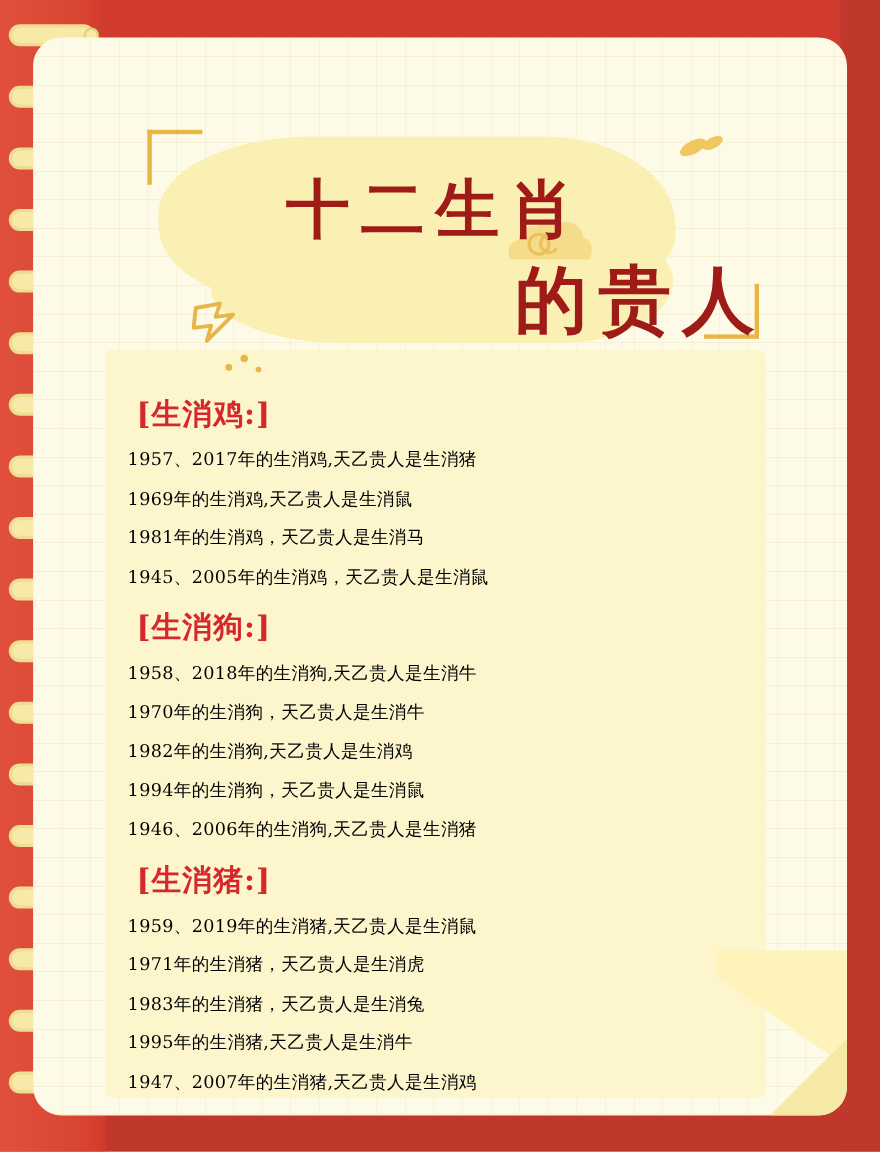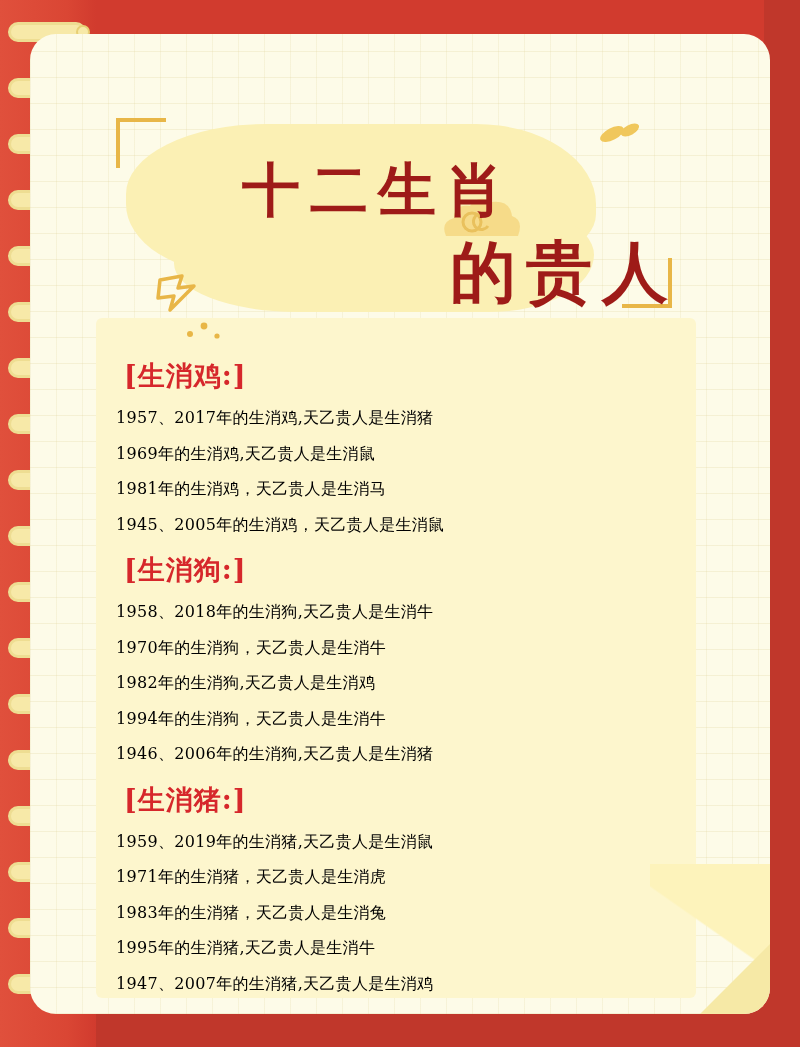--- a/index.html
+++ b/index.html
@@ -109,21 +109,21 @@
     position: absolute;
     right: 0; bottom: 0;
     width: 0; height: 0;
     border-left: 70px solid transparent;
     border-bottom: 70px solid #f6e9a6;
   }
 
   
   .title-wrap {
     position: absolute;
-    left: 48px;
+    left: 66px;
     top: 46px;
     width: 600px;
     height: 230px;
   }
   .title-blob {
     position: absolute;
     left: 48px;
     top: 44px;
     width: 470px;
     height: 150px;
@@ -293,21 +293,21 @@
           <div class="sec-line">1957、2017年的生消鸡,天乙贵人是生消猪</div>
           <div class="sec-line">1969年的生消鸡,天乙贵人是生消鼠</div>
           <div class="sec-line">1981年的生消鸡，天乙贵人是生消马</div>
           <div class="sec-line">1945、2005年的生消鸡，天乙贵人是生消鼠</div>
         </div>
         <div class="sec-block">
           <div class="sec-head">[生消狗:]</div>
           <div class="sec-line">1958、2018年的生消狗,天乙贵人是生消牛</div>
           <div class="sec-line">1970年的生消狗，天乙贵人是生消牛</div>
           <div class="sec-line">1982年的生消狗,天乙贵人是生消鸡</div>
-          <div class="sec-line">1994年的生消狗，天乙贵人是生消牛</div>
+          <div class="sec-line">1994年的生消狗，天乙贵人是生消鼠</div>
           <div class="sec-line">1946、2006年的生消狗,天乙贵人是生消猪</div>
         </div>
         <div class="sec-block">
           <div class="sec-head">[生消猪:]</div>
           <div class="sec-line">1959、2019年的生消猪,天乙贵人是生消鼠</div>
           <div class="sec-line">1971年的生消猪，天乙贵人是生消虎</div>
           <div class="sec-line">1983年的生消猪，天乙贵人是生消兔</div>
           <div class="sec-line">1995年的生消猪,天乙贵人是生消牛</div>
           <div class="sec-line">1947、2007年的生消猪,天乙贵人是生消鸡</div>
         </div>

